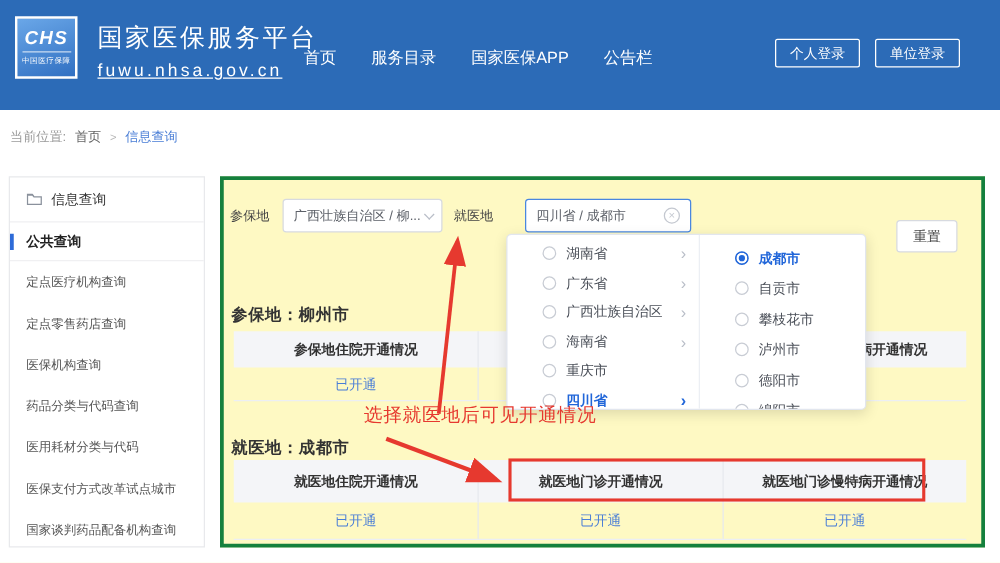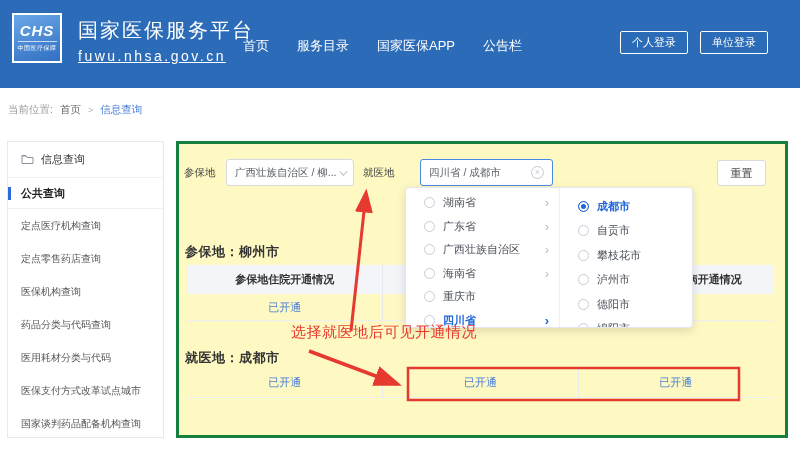--- a/index.html
+++ b/index.html
@@ -45,21 +45,21 @@
   .lbl-insured { left:5px; }
   .lbl-treat { left:184px; }
   .ctl { position:absolute; top:15px; height:27px; border-radius:3px; background:#fff;
          display:flex; align-items:center; padding:0 8px; font-size:10.5px; color:#5c6068;margin-left:14px; }
   .ctl-select { left:33px; width:128px; border:1px solid #d7dae0; cursor:pointer; }
   .caret-down { margin-left:auto; width:6px; height:6px; border-right:1.5px solid #b9bec8;
                 border-bottom:1.5px solid #b9bec8; transform:rotate(45deg) translateY(-2px); }
   .ctl-input { left:227px; width:133px; border:1px solid #4a87e0; cursor:text; }
   .clear-icon { margin-left:auto; width:13px; height:13px; border:1px solid #c4c8d0; border-radius:50%;
                 color:#c4c8d0; font-size:9px; line-height:11px; text-align:center; cursor:pointer; }
-  .btn-reset { position:absolute; left:538px; top:16px; width:49px; height:26px; border:1px solid #d7dae0;
+  .btn-reset { position:absolute; left:538px; top:32px; width:49px; height:26px; border:1px solid #d7dae0;
                border-radius:3px; background:#fff; font-size:11px; color:#444; display:flex;
                align-items:center; justify-content:center; cursor:pointer; }
   .sec-heading { position:absolute; left:6px; font-size:13px; font-weight:bold; color:#333; letter-spacing:0.5px; }
   .hd1 { top:99px; } .hd2 { top:205px; }
 
   .otable { position:absolute; left:8px; width:586px; }
   .t1 { top:121px; } .t2 { top:224px; }
   .trow { display:grid; grid-template-columns:1fr 1fr 1fr; }
   .hrow { background:#f4f5f8; }
   .t1 .hrow { height:29px; } .t1 .vrow { height:27px; }
@@ -70,21 +70,21 @@
   .vrow { border-bottom:1px solid #eceff4; }
   .vcell { font-size:11px; color:#4a7ed6; cursor:pointer; }
 
   
   .dropdown { position:absolute; left:405px; top:187px; width:288px; height:141px; background:#fff;
               border:1px solid #e2e6ee; border-radius:4px; box-shadow:0 3px 10px rgba(0,0,0,.13);
               z-index:10; display:flex; overflow:hidden; }
   .dd-left { width:154px; border-right:1px solid #eceff4; padding-top:3px; }
   .dd-right { flex:1; padding-top:6px; }
   .dd-row { height:23.5px; display:flex; align-items:center; padding:0 10px 0 18px;
-            font-size:11px; color:#4a4f58; cursor:pointer; }
+            font-size:11px; color:#4a4f58; cursor:pointer;margin-left:10px; }
   .dd-right .dd-row { height:24.5px; }
   .radio { width:11px; height:11px; border:1px solid #c8ccd4; border-radius:50%; margin-right:8px;
            flex:none; background:#fff; }
   .radio.checked { border:1px solid #2166d9; background:#2166d9; box-shadow:inset 0 0 0 2px #fff; }
   .chev { margin-left:auto; color:#b9bec8; font-size:13px; line-height:1; }
   .dd-row.selected { color:#2166d9; font-weight:bold; }
   .dd-row.selected .chev { color:#2166d9; }
   .dd-row.checked-row { color:#2166d9; font-weight:bold; }
 
   
@@ -166,20 +166,25 @@
       </div>
       <div class="trow vrow">
         <div class="tcell vcell">已开通</div>
         <div class="tcell vcell">已开通</div>
         <div class="tcell vcell">已开通</div>
       </div>
     </div>
 
     <div class="sec-heading hd2">就医地：成都市</div>
     <div class="otable t2">
+      <div class="trow hrow">
+        <div class="tcell hcell">就医地住院开通情况</div>
+        <div class="tcell hcell">就医地门诊开通情况</div>
+        <div class="tcell hcell">就医地门诊慢特病开通情况</div>
+      </div>
       <div class="trow vrow">
         <div class="tcell vcell">已开通</div>
         <div class="tcell vcell">已开通</div>
         <div class="tcell vcell">已开通</div>
       </div>
     </div>
   </div>
 
   <div class="dropdown">
     <div class="dd-left">

